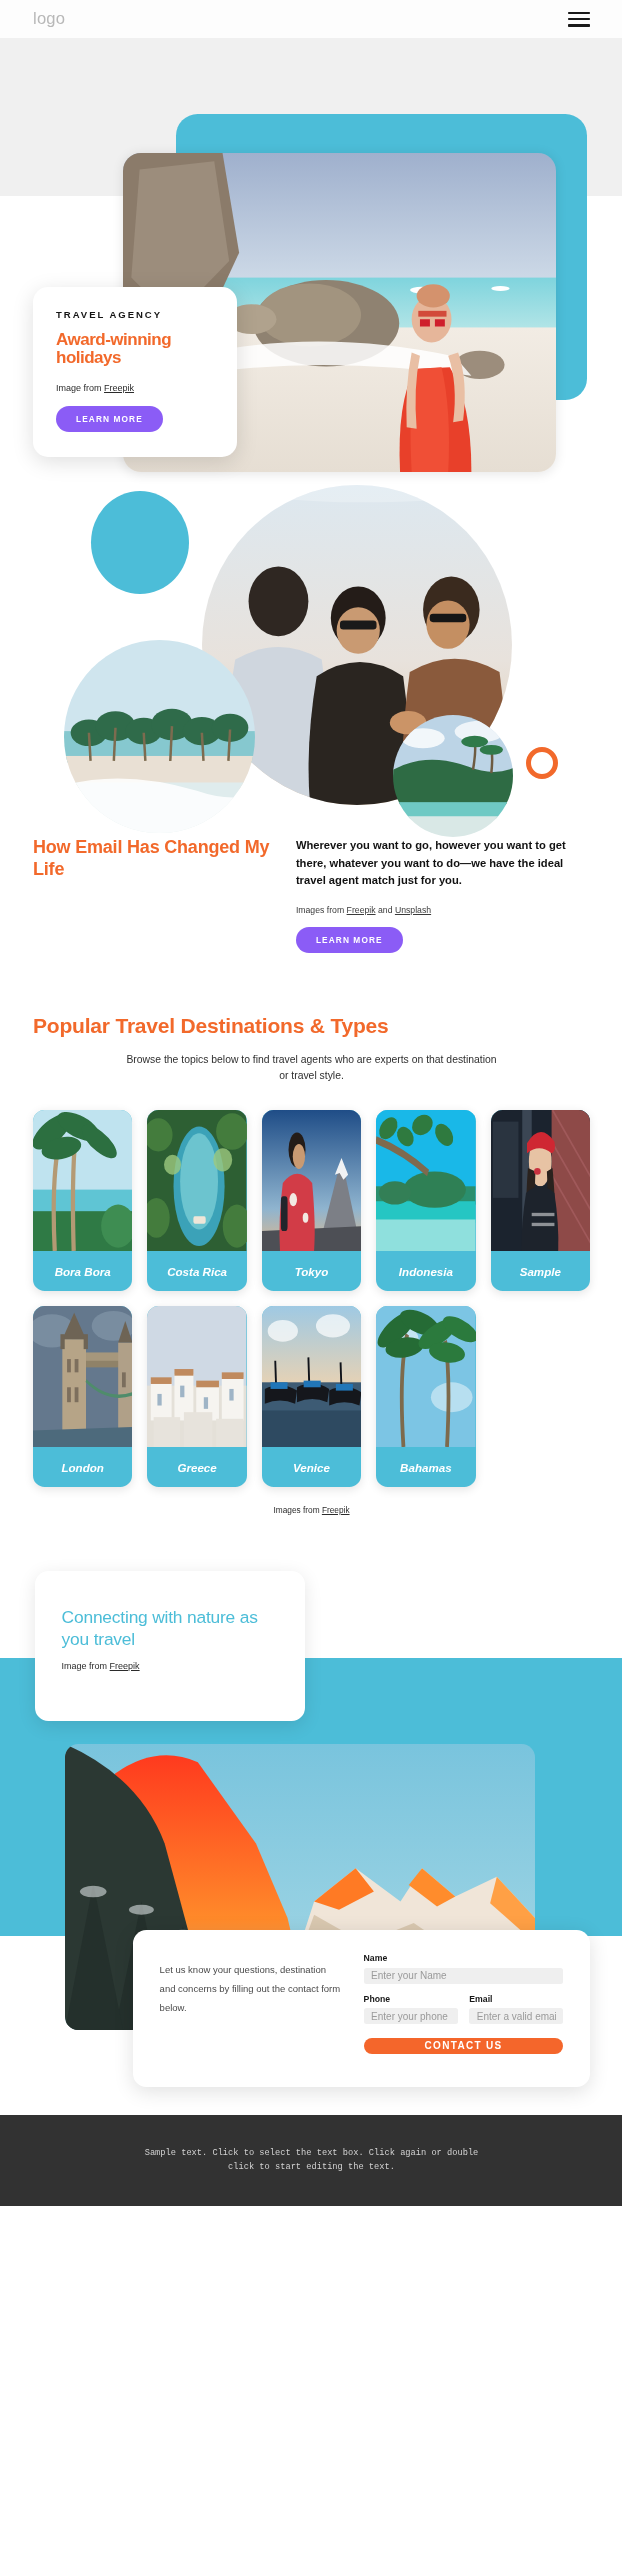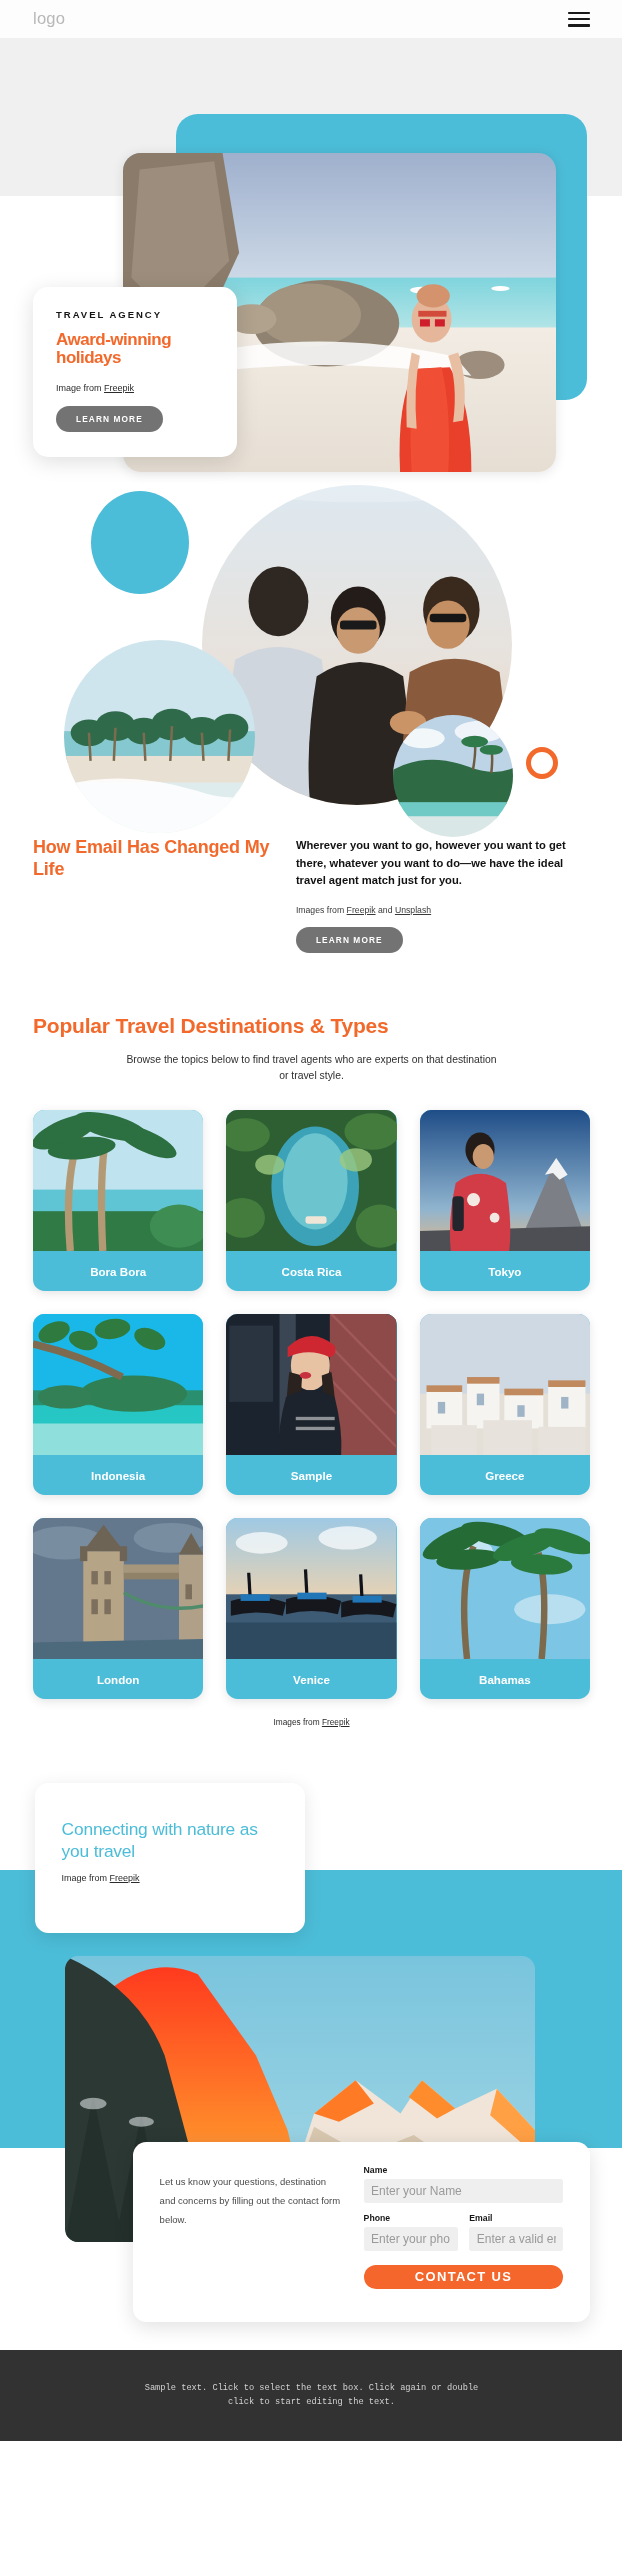--- a/index.html
+++ b/index.html
@@ -91,21 +91,21 @@
   }
   .credit {
     font-size: 9px;
     color: #2b2b2b;
     margin-bottom: 13.3px;
   }
   .credit a { color: #2b2b2b; text-decoration: underline; }
 
   .btn-teal {
     display: inline-block;
-    background: #737373;
+    background: #8b5cf6;
     color: #ffffff;
     border: none;
     border-radius: 33px;
     padding: 8.3px 20px;
     font-size: 8.3px;
     font-weight: 700;
     letter-spacing: 1.1px;
     cursor: pointer;
     font-family: "Liberation Sans", sans-serif;
   }
@@ -191,22 +191,23 @@
     margin: 13.3px auto 0 auto;
     max-width: 374px;
     text-align: center;
     font-size: 10.4px;
     line-height: 1.6;
     color: #2f2f2f;
   }
   .grid {
     margin-top: 25px;
     display: grid;
-    grid-template-columns: repeat(3, 1fr);
-    gap: 23px;
+    grid-template-columns: repeat(5, 1fr);
+    gap: 15px;
+    font-style: italic;
   }
   .card {
     background: #4cbdd8;
     border-radius: 11.6px;
     overflow: hidden;
     box-shadow: 0 2.5px 10px rgba(0,0,0,0.10);
     cursor: pointer;
   }
   .card-img { height: 141px; width: 100%; overflow: hidden; display:block; }
   .card-label {
@@ -288,39 +289,39 @@
     font-weight: 700;
     color: #171717;
     margin-bottom: 4.2px;
     display: block;
   }
   .finput {
     width: 100%;
     background: #efefef;
     border: none;
     border-radius: 2.5px;
-    height: 24px;
+    height: 16px;
     padding: 0 7.5px;
-    font-size: 12px;
+    font-size: 10px;
     color: #333;
     font-family: "Liberation Sans", sans-serif;
     outline: none;
   }
   .finput::placeholder { color: #9a9a9a; }
   .frow { display: flex; gap: 11.6px; margin-top: 10px; }
   .frow > div { flex: 1; }
   .btn-orange {
     margin-top: 13.3px;
     width: 100%;
     background: #f4662b;
     border: none;
     color: #ffffff;
     border-radius: 33px;
-    height: 24px;
-    font-size: 13px;
+    height: 16px;
+    font-size: 10px;
     font-weight: 700;
     letter-spacing: 1.3px;
     cursor: pointer;
     font-family: "Liberation Sans", sans-serif;
   }
 
   
   .footer {
     margin-top: 28px;
     background: #323232;
@@ -614,53 +615,20 @@
               </g>
             <ellipse cx="98" cy="74" rx="7" ry="4" fill="#c8313f"></ellipse>
           </svg>
         </div>
         <div class="card-label">Sample</div>
       </div>
 
       <div class="card">
         <div class="card-img">
           <svg class="ph" viewBox="0 0 210 170" preserveAspectRatio="none">
-            <rect width="210" height="170" fill="#cfd9e4"></rect>
-            <rect y="96" width="210" height="74" fill="#e4e0d8"></rect>
-            <g fill="#f6f4f0">
-                <rect x="8" y="92" width="44" height="46"></rect>
-                <rect x="58" y="82" width="40" height="56"></rect>
-                <rect x="104" y="96" width="48" height="42"></rect>
-                <rect x="158" y="86" width="46" height="52"></rect>
-              </g>
-            <g fill="#e7e3dc">
-                <rect x="14" y="134" width="56" height="36"></rect>
-                <rect x="78" y="128" width="60" height="42"></rect>
-                <rect x="146" y="136" width="58" height="34"></rect>
-              </g>
-            <g fill="#c08a5e">
-                <rect x="8" y="86" width="44" height="8"></rect>
-                <rect x="58" y="76" width="40" height="8"></rect>
-                <rect x="104" y="90" width="48" height="8"></rect>
-                <rect x="158" y="80" width="46" height="8"></rect>
-              </g>
-            <g fill="#9fb4c6">
-                <rect x="22" y="106" width="9" height="14"></rect>
-                <rect x="70" y="96" width="9" height="14"></rect>
-                <rect x="120" y="110" width="9" height="14"></rect>
-                <rect x="174" y="100" width="9" height="14"></rect>
-              </g>
-          </svg>
-        </div>
-        <div class="card-label">Greece</div>
-      </div>
-
-      <div class="card">
-        <div class="card-img">
-          <svg class="ph" viewBox="0 0 210 170" preserveAspectRatio="none">
             <rect width="210" height="170" fill="#64788d"></rect>
             <ellipse cx="40" cy="30" rx="50" ry="20" fill="#8195a8" opacity="0.7"></ellipse>
             <ellipse cx="170" cy="24" rx="46" ry="18" fill="#8195a8" opacity="0.7"></ellipse>
             <rect x="62" y="40" width="50" height="118" fill="#b6a487"></rect>
             <path d="M62 40 L87 8 L112 40 Z" fill="#6e6455"></path>
             <g fill="#6e6455">
                 <rect x="58" y="34" width="9" height="18"></rect>
                 <rect x="107" y="34" width="9" height="18"></rect>
               </g>
             <rect x="112" y="56" width="98" height="12" fill="#a6977c"></rect>
@@ -672,20 +640,53 @@
                 <rect x="88" y="64" width="8" height="16"></rect>
                 <rect x="72" y="98" width="8" height="18"></rect>
                 <rect x="88" y="98" width="8" height="18"></rect>
                 <rect x="188" y="80" width="8" height="18"></rect>
               </g>
             <path d="M0 150 L210 146 L210 170 L0 170 Z" fill="#4d6a7c"></path>
             <path d="M112 90 q46 26 98 16" stroke="#4f8c6b" stroke-width="4" fill="none"></path>
           </svg>
         </div>
         <div class="card-label">London</div>
+      </div>
+
+      <div class="card">
+        <div class="card-img">
+          <svg class="ph" viewBox="0 0 210 170" preserveAspectRatio="none">
+            <rect width="210" height="170" fill="#cfd9e4"></rect>
+            <rect y="96" width="210" height="74" fill="#e4e0d8"></rect>
+            <g fill="#f6f4f0">
+                <rect x="8" y="92" width="44" height="46"></rect>
+                <rect x="58" y="82" width="40" height="56"></rect>
+                <rect x="104" y="96" width="48" height="42"></rect>
+                <rect x="158" y="86" width="46" height="52"></rect>
+              </g>
+            <g fill="#e7e3dc">
+                <rect x="14" y="134" width="56" height="36"></rect>
+                <rect x="78" y="128" width="60" height="42"></rect>
+                <rect x="146" y="136" width="58" height="34"></rect>
+              </g>
+            <g fill="#c08a5e">
+                <rect x="8" y="86" width="44" height="8"></rect>
+                <rect x="58" y="76" width="40" height="8"></rect>
+                <rect x="104" y="90" width="48" height="8"></rect>
+                <rect x="158" y="80" width="46" height="8"></rect>
+              </g>
+            <g fill="#9fb4c6">
+                <rect x="22" y="106" width="9" height="14"></rect>
+                <rect x="70" y="96" width="9" height="14"></rect>
+                <rect x="120" y="110" width="9" height="14"></rect>
+                <rect x="174" y="100" width="9" height="14"></rect>
+              </g>
+          </svg>
+        </div>
+        <div class="card-label">Greece</div>
       </div>
 
       <div class="card">
         <div class="card-img">
           <svg class="ph" viewBox="0 0 210 170" preserveAspectRatio="none">
             <defs>
                 <linearGradient id="vn" x1="0" y1="0" x2="0" y2="1">
                   <stop offset="0%" stop-color="#9fc9e3"></stop>
                   <stop offset="100%" stop-color="#e7d2b4"></stop>
                 </linearGradient>

